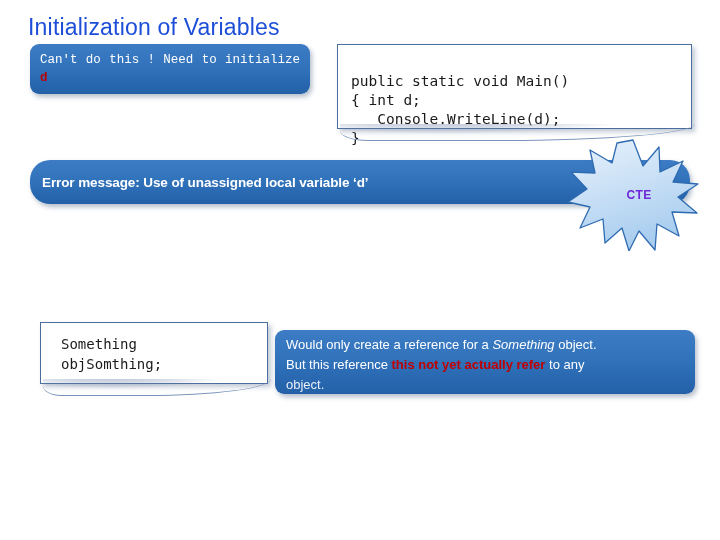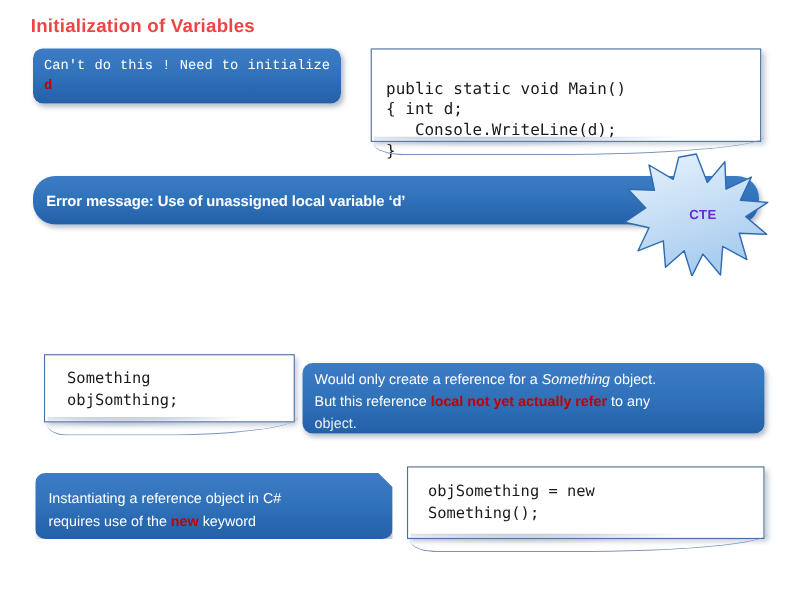--- a/index.html
+++ b/index.html
@@ -16,23 +16,23 @@
     height: 540px;
     background: #ffffff;
     overflow: hidden;
   }
 
   
   .slide-title {
     position: absolute;
     left: 28px;
     top: 14px;
-    font-size: 17px;
-    font-weight: bold;
-    color: #ef4444;
+    font-size: 23px;
+    font-weight: normal;
+    color: #1d4ed8;
     letter-spacing: 0.2px;
     white-space: nowrap;
   }
 
   
   .bluebox {
     position: absolute;
     background: linear-gradient(to bottom, #3d7cc4 0%, #3173bb 45%, #2360a8 100%);
     color: #ffffff;
     box-sizing: border-box;
@@ -244,31 +244,20 @@
     <pre>Something</pre>
     <pre>objSomthing;</pre>
     <span class="curl"></span>
   </div>
 
   <div class="bluebox" id="box-reference">
     <span class="txt"><span>Would only create a reference for a</span>
       <span class="ital">Something</span>
       <span>object.</span></span>
     <span class="txt"><span>But this reference</span>
-      <span class="red">local not yet actually refer</span>
+      <span class="red">this not yet actually refer</span>
       <span>to any</span></span>
     <span class="txt overflow-line">object.</span>
   </div>
 
-  <div class="bluebox" id="box-instantiate">
-    <span class="txt">Instantiating a reference object in C#</span>
-    <span class="txt"><span>requires use of the</span>
-      <span class="red">new</span>
-      <span>keyword</span></span>
-  </div>
-
-  <div class="codebox" id="code-new">
-    <pre>objSomething = new</pre>
-    <pre>Something();</pre>
-    <span class="curl"></span>
-  </div>
+
 
 </div>
 
 </body></html>

